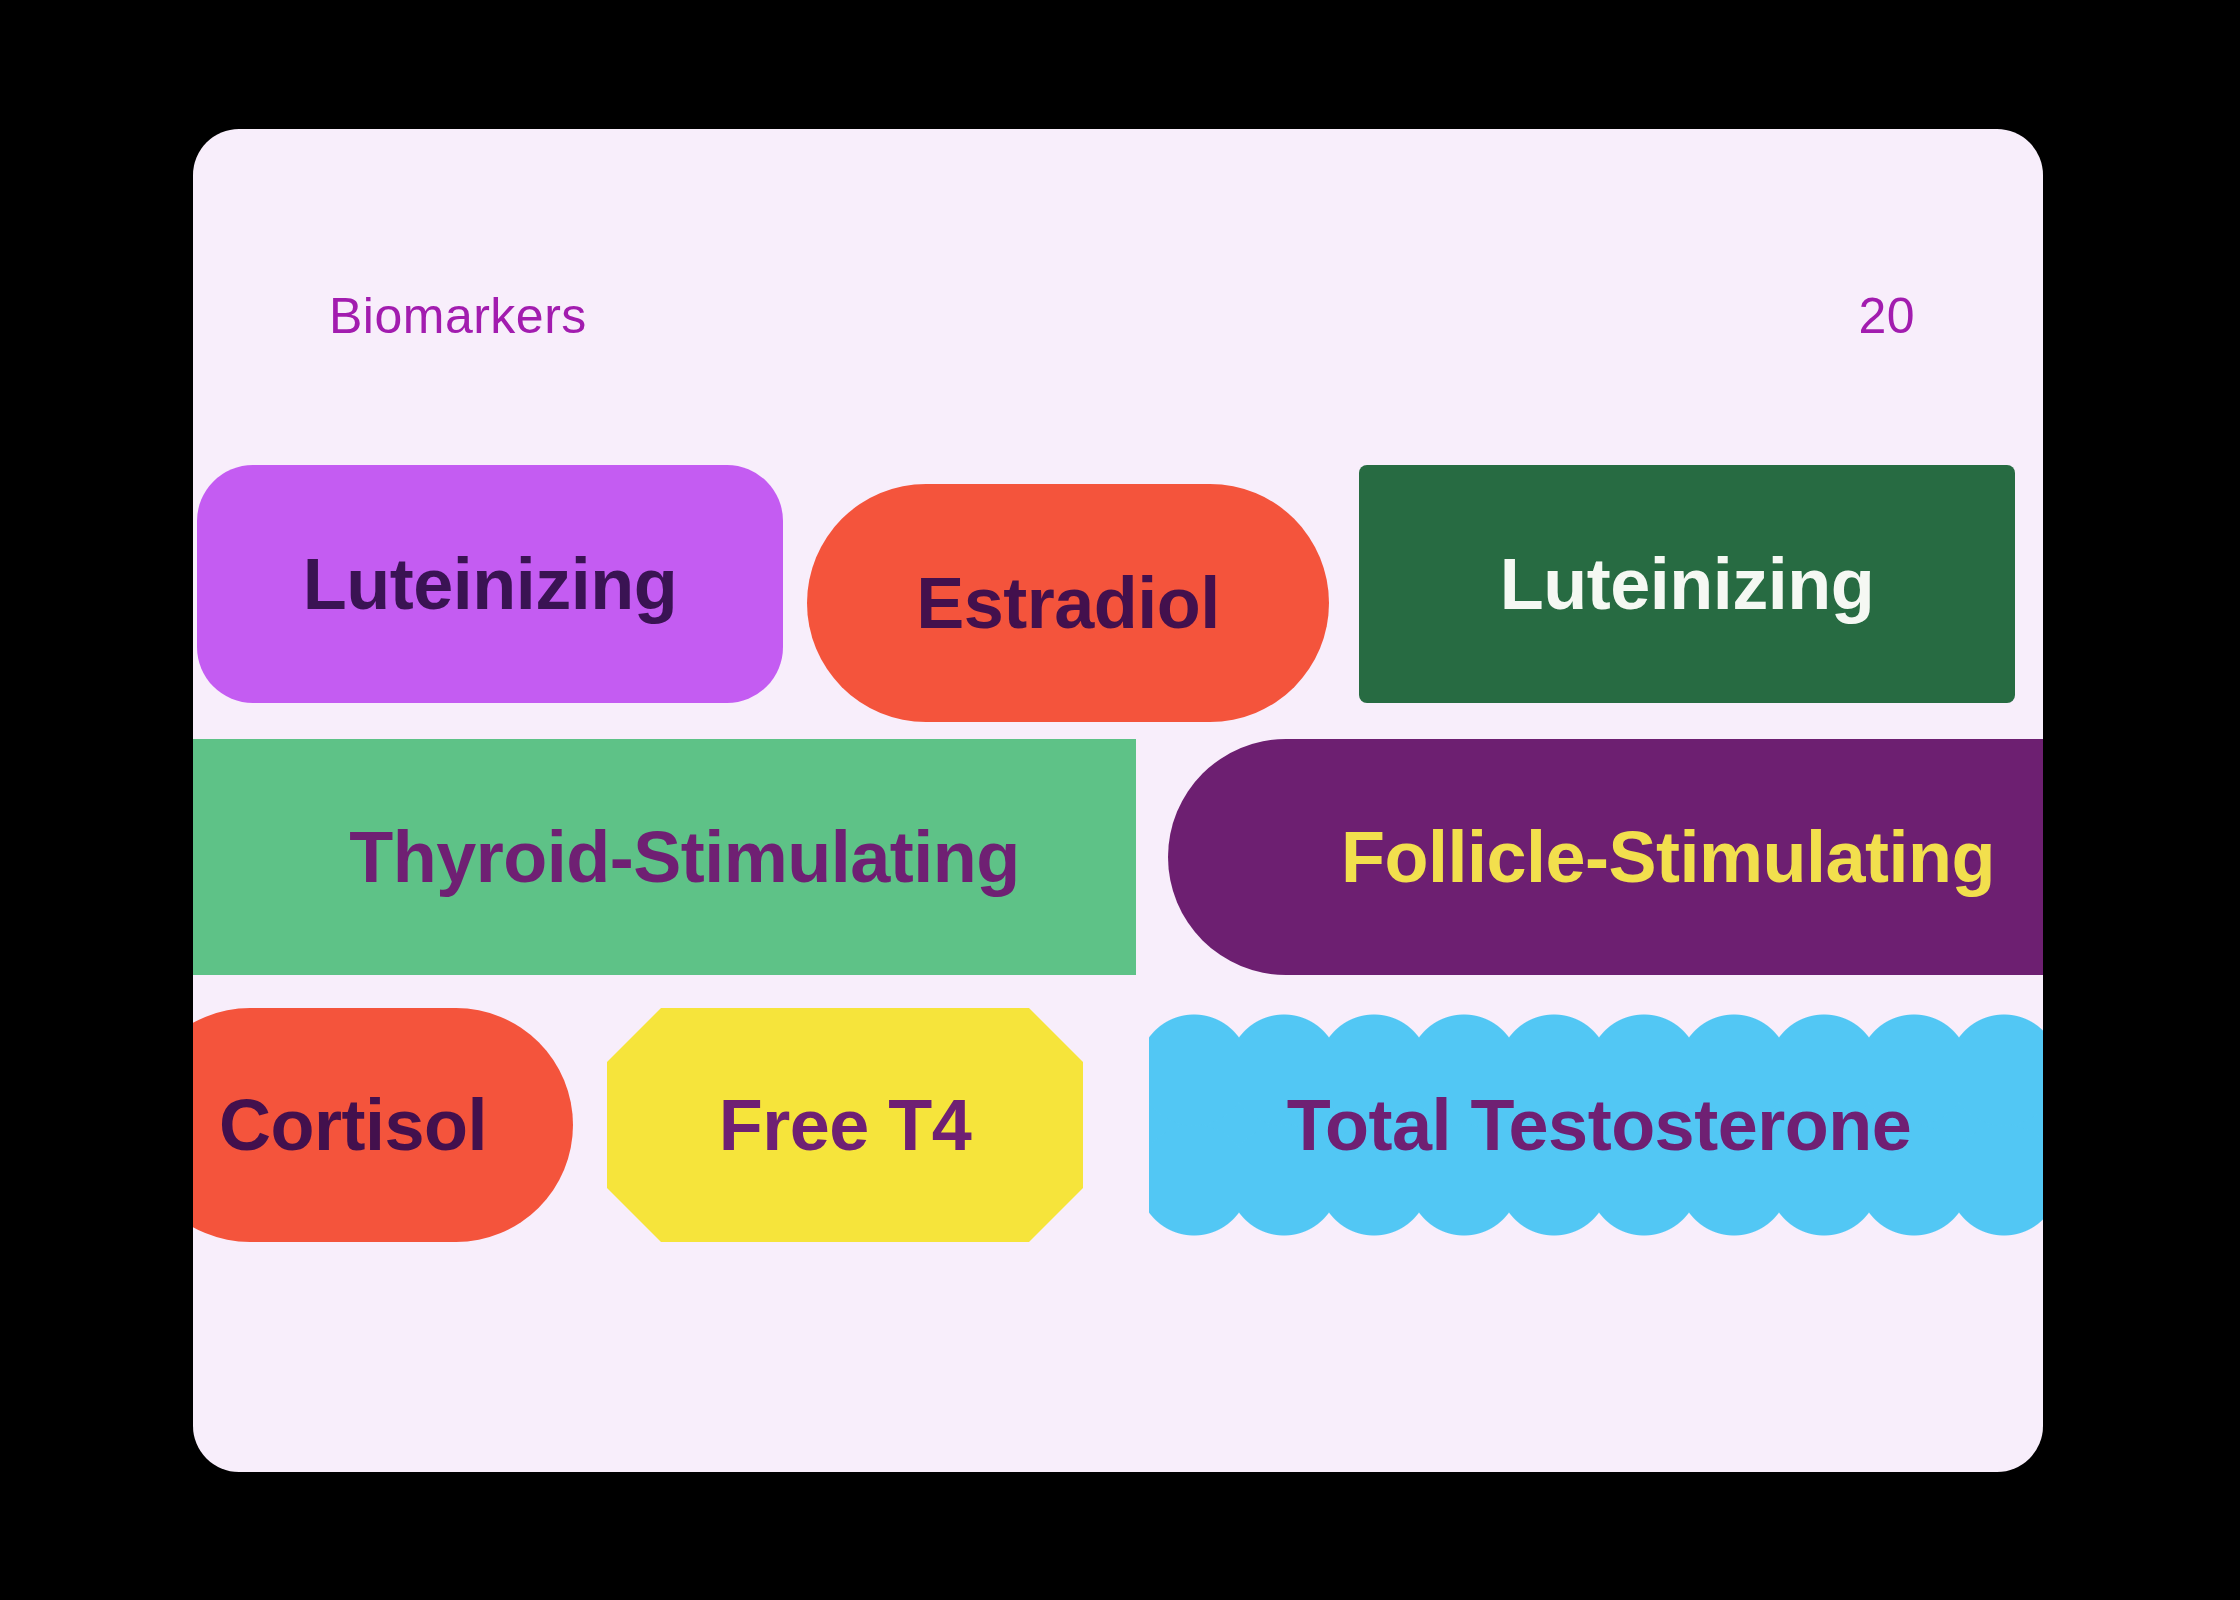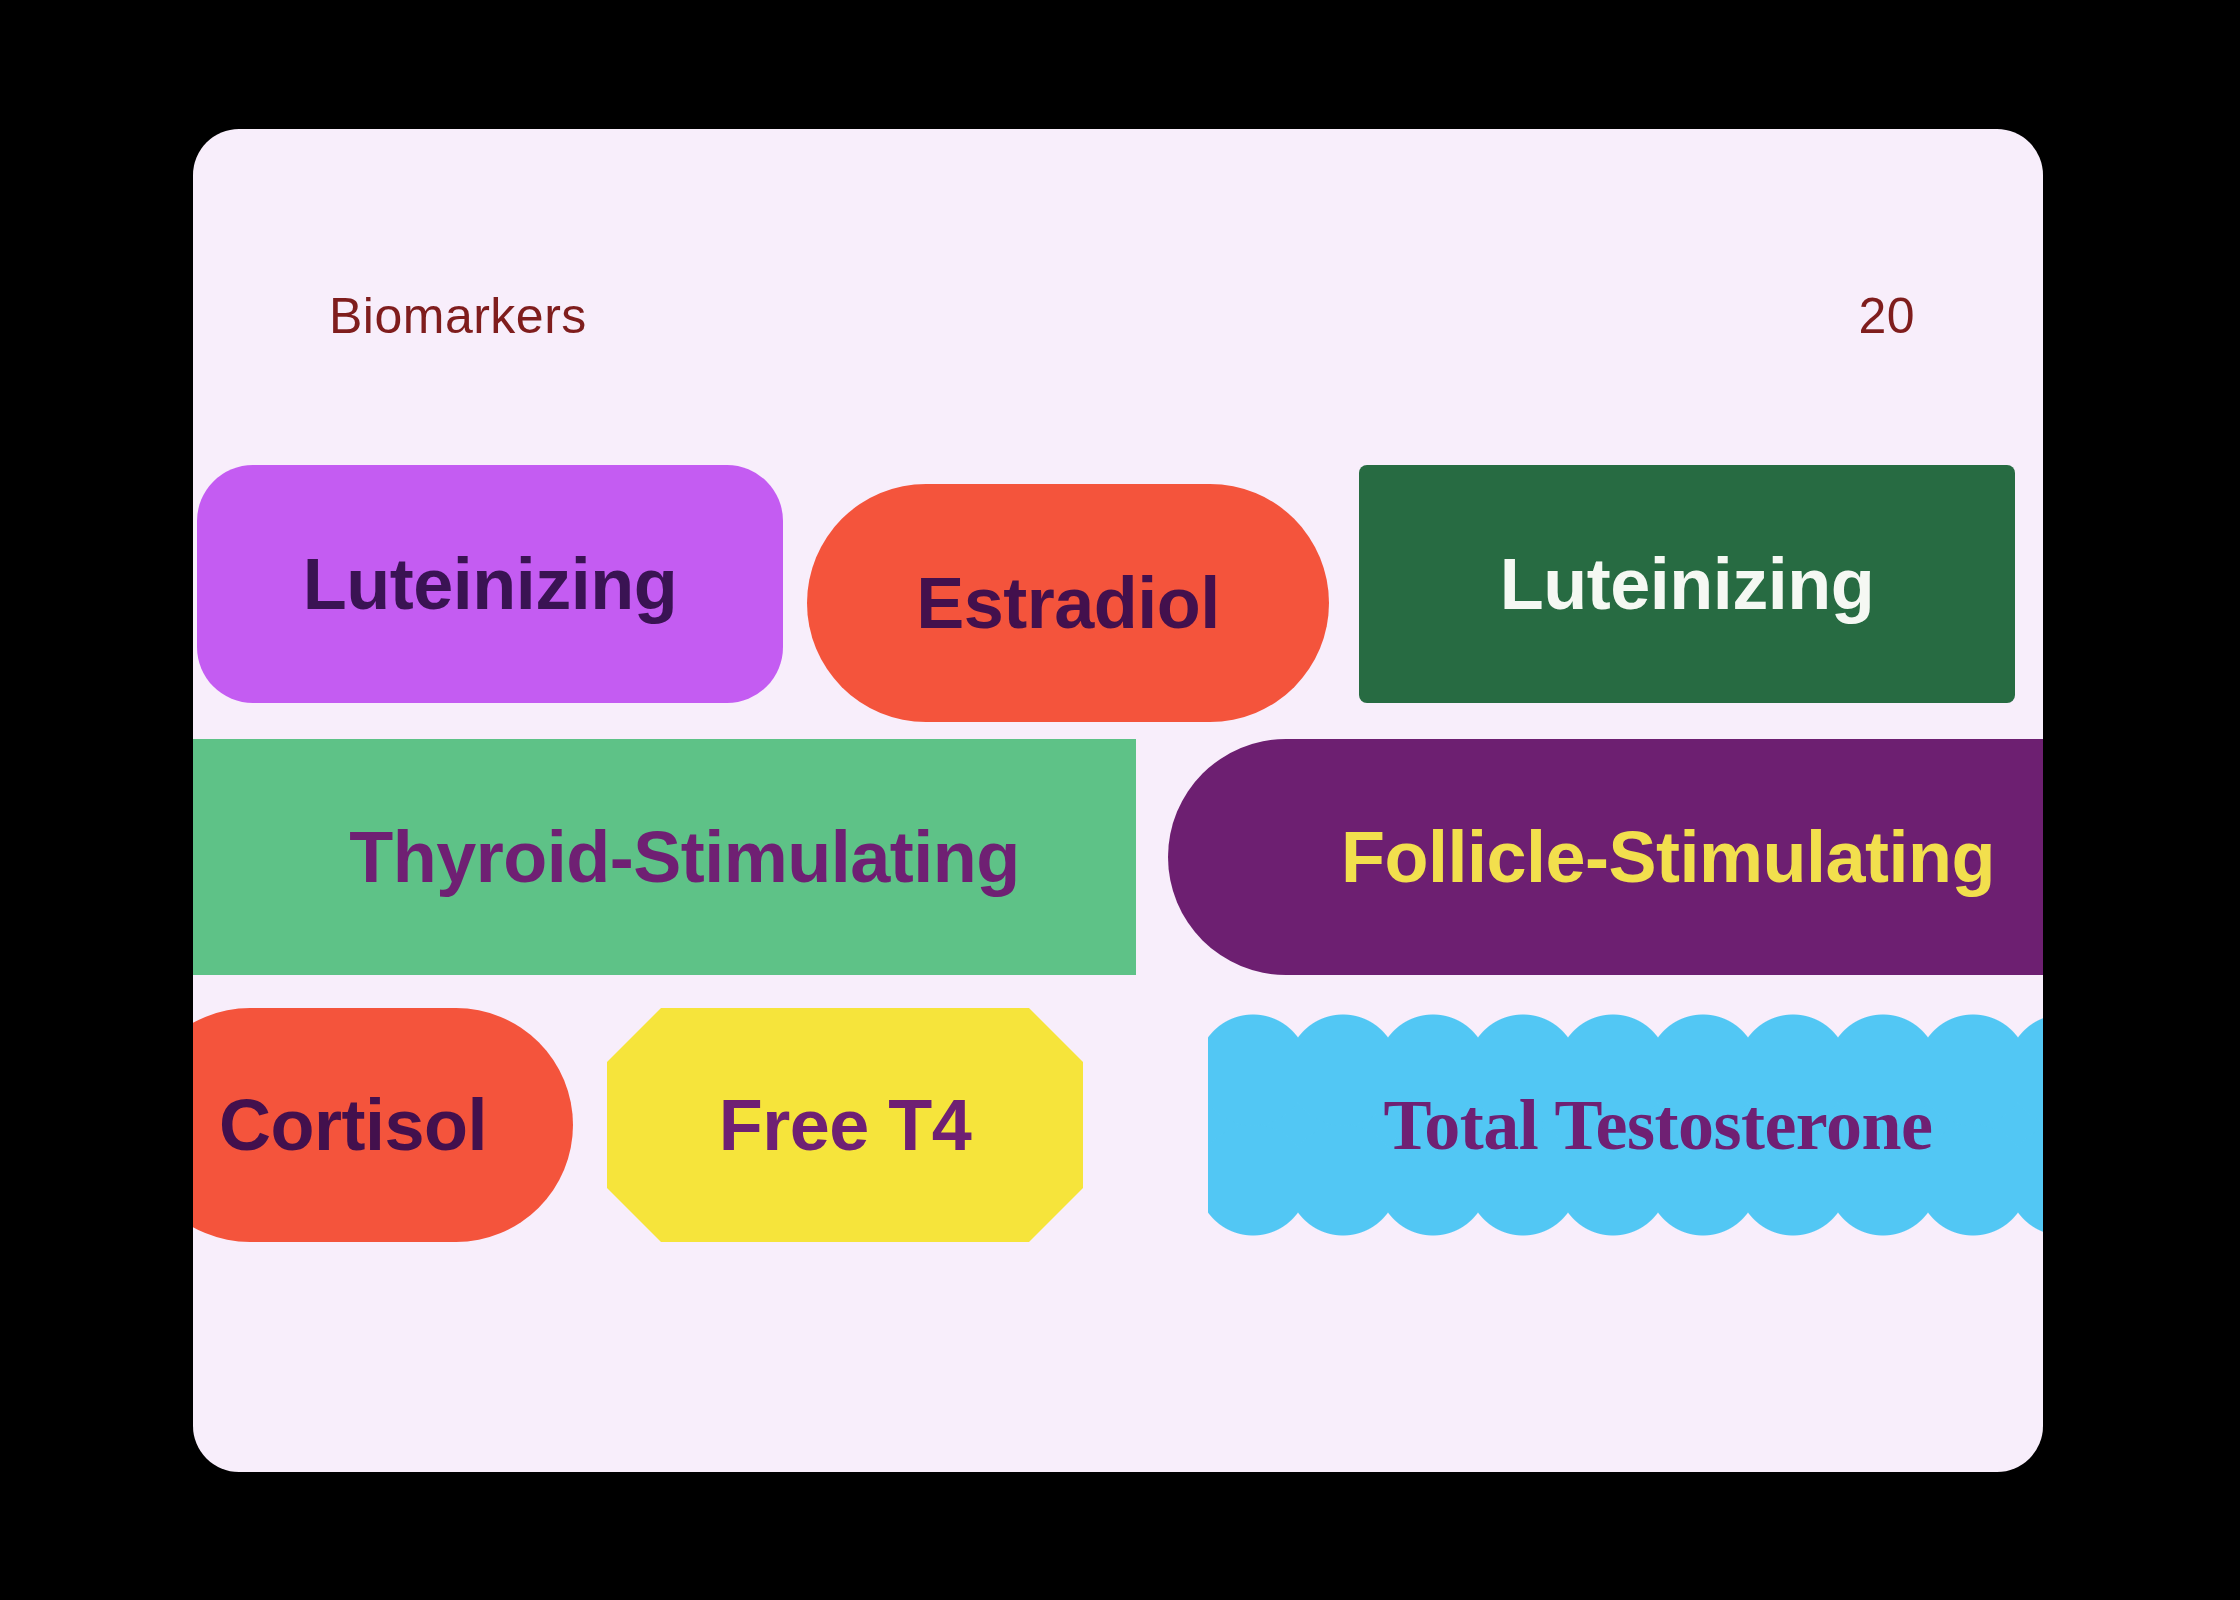--- a/index.html
+++ b/index.html
@@ -24,21 +24,21 @@
   }
 
   .card-header {
     position: absolute;
     left: 136px; right: 128px; top: 158px;
     display: flex;
     justify-content: space-between;
     align-items: baseline;
     font-size: 50px;
     font-weight: 400;
-    color: #7f1d1d;
+    color: #a21caf;
     letter-spacing: 0.5px;
   }
 
   .chip {
     position: absolute;
     display: flex;
     align-items: center;
     justify-content: center;
     background: var(--bg);
     color: var(--fg);
@@ -107,20 +107,20 @@
     </div>
 
     <div class="chip shape-pill" style="left: -60px; top: 879px; width: 440px; height: 234px; --bg: #f4543c; --fg: #43104d;">
       <span>Cortisol</span>
     </div>
 
     <div class="chip shape-octagon" style="left: 414px; top: 879px; width: 476px; height: 234px; --bg: #f6e43b; --fg: #6f2073;">
       <span>Free T4</span>
     </div>
 
-    <div class="chip shape-scallop" style="left: 1015px; top: 879px; width: 900px; height: 234px; font-family: Liberation Serif, serif; --bg: #52c7f4; --fg: #6f2073;">
+    <div class="chip shape-scallop" style="left: 956px; top: 879px; width: 900px; height: 234px; --bg: #52c7f4; --fg: #6f2073;">
       <span>Total Testosterone</span>
     </div>
 
 
 
   </div>
 </div>
 
 </body></html>

